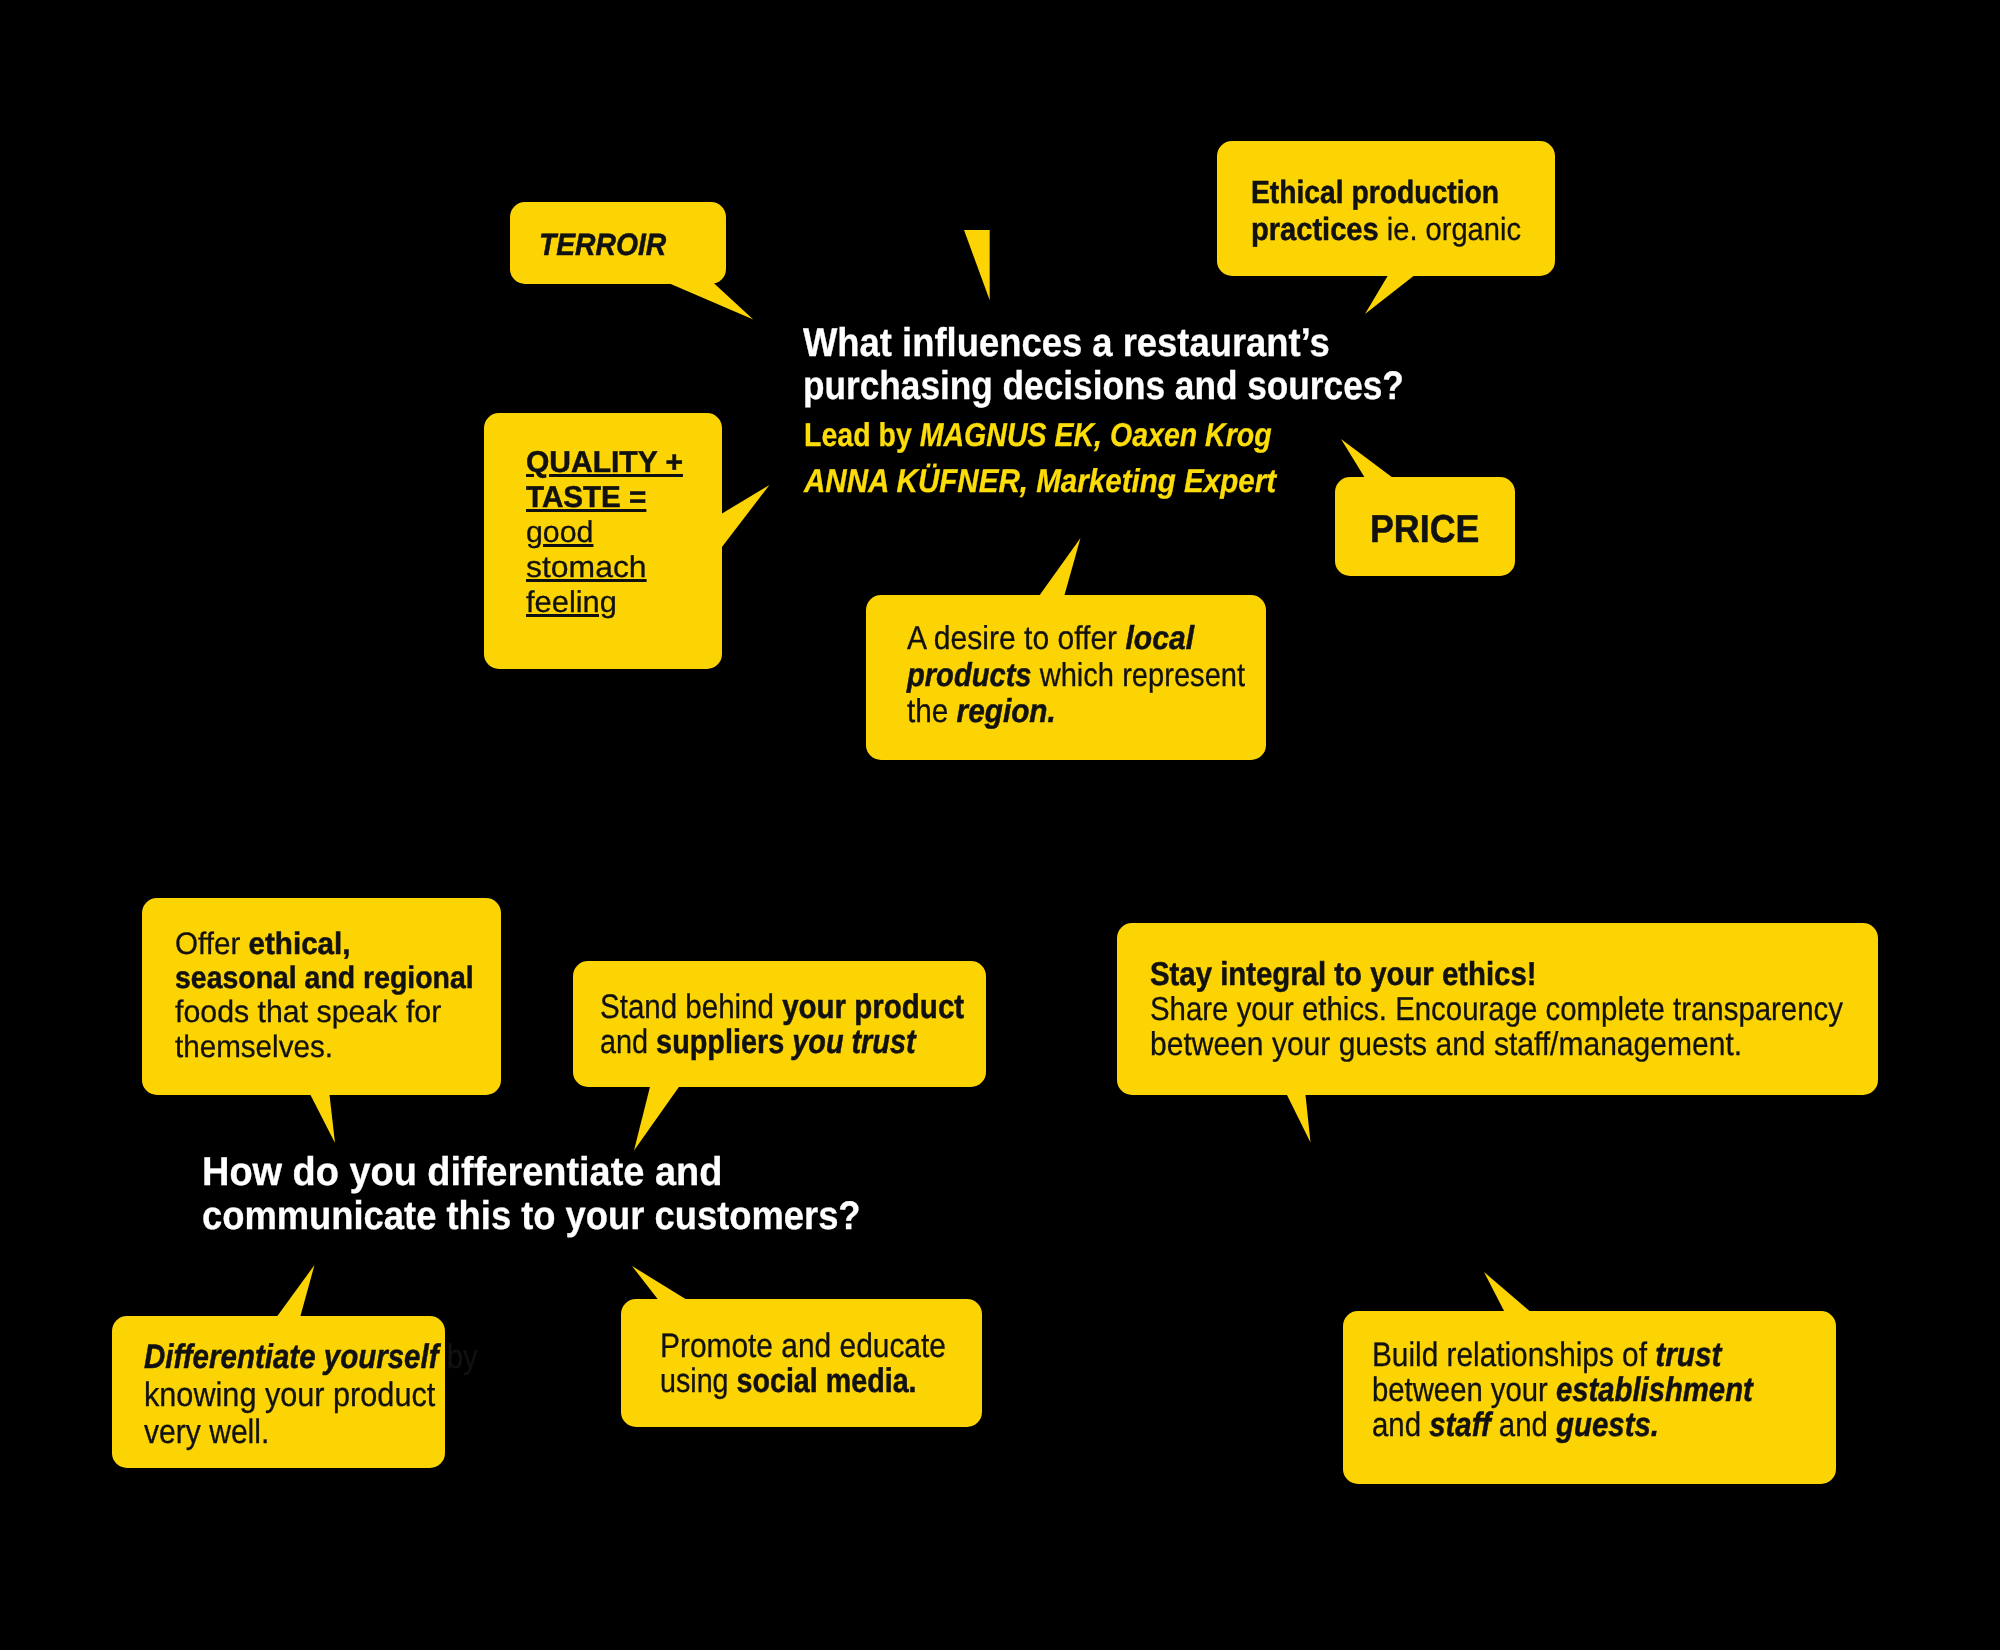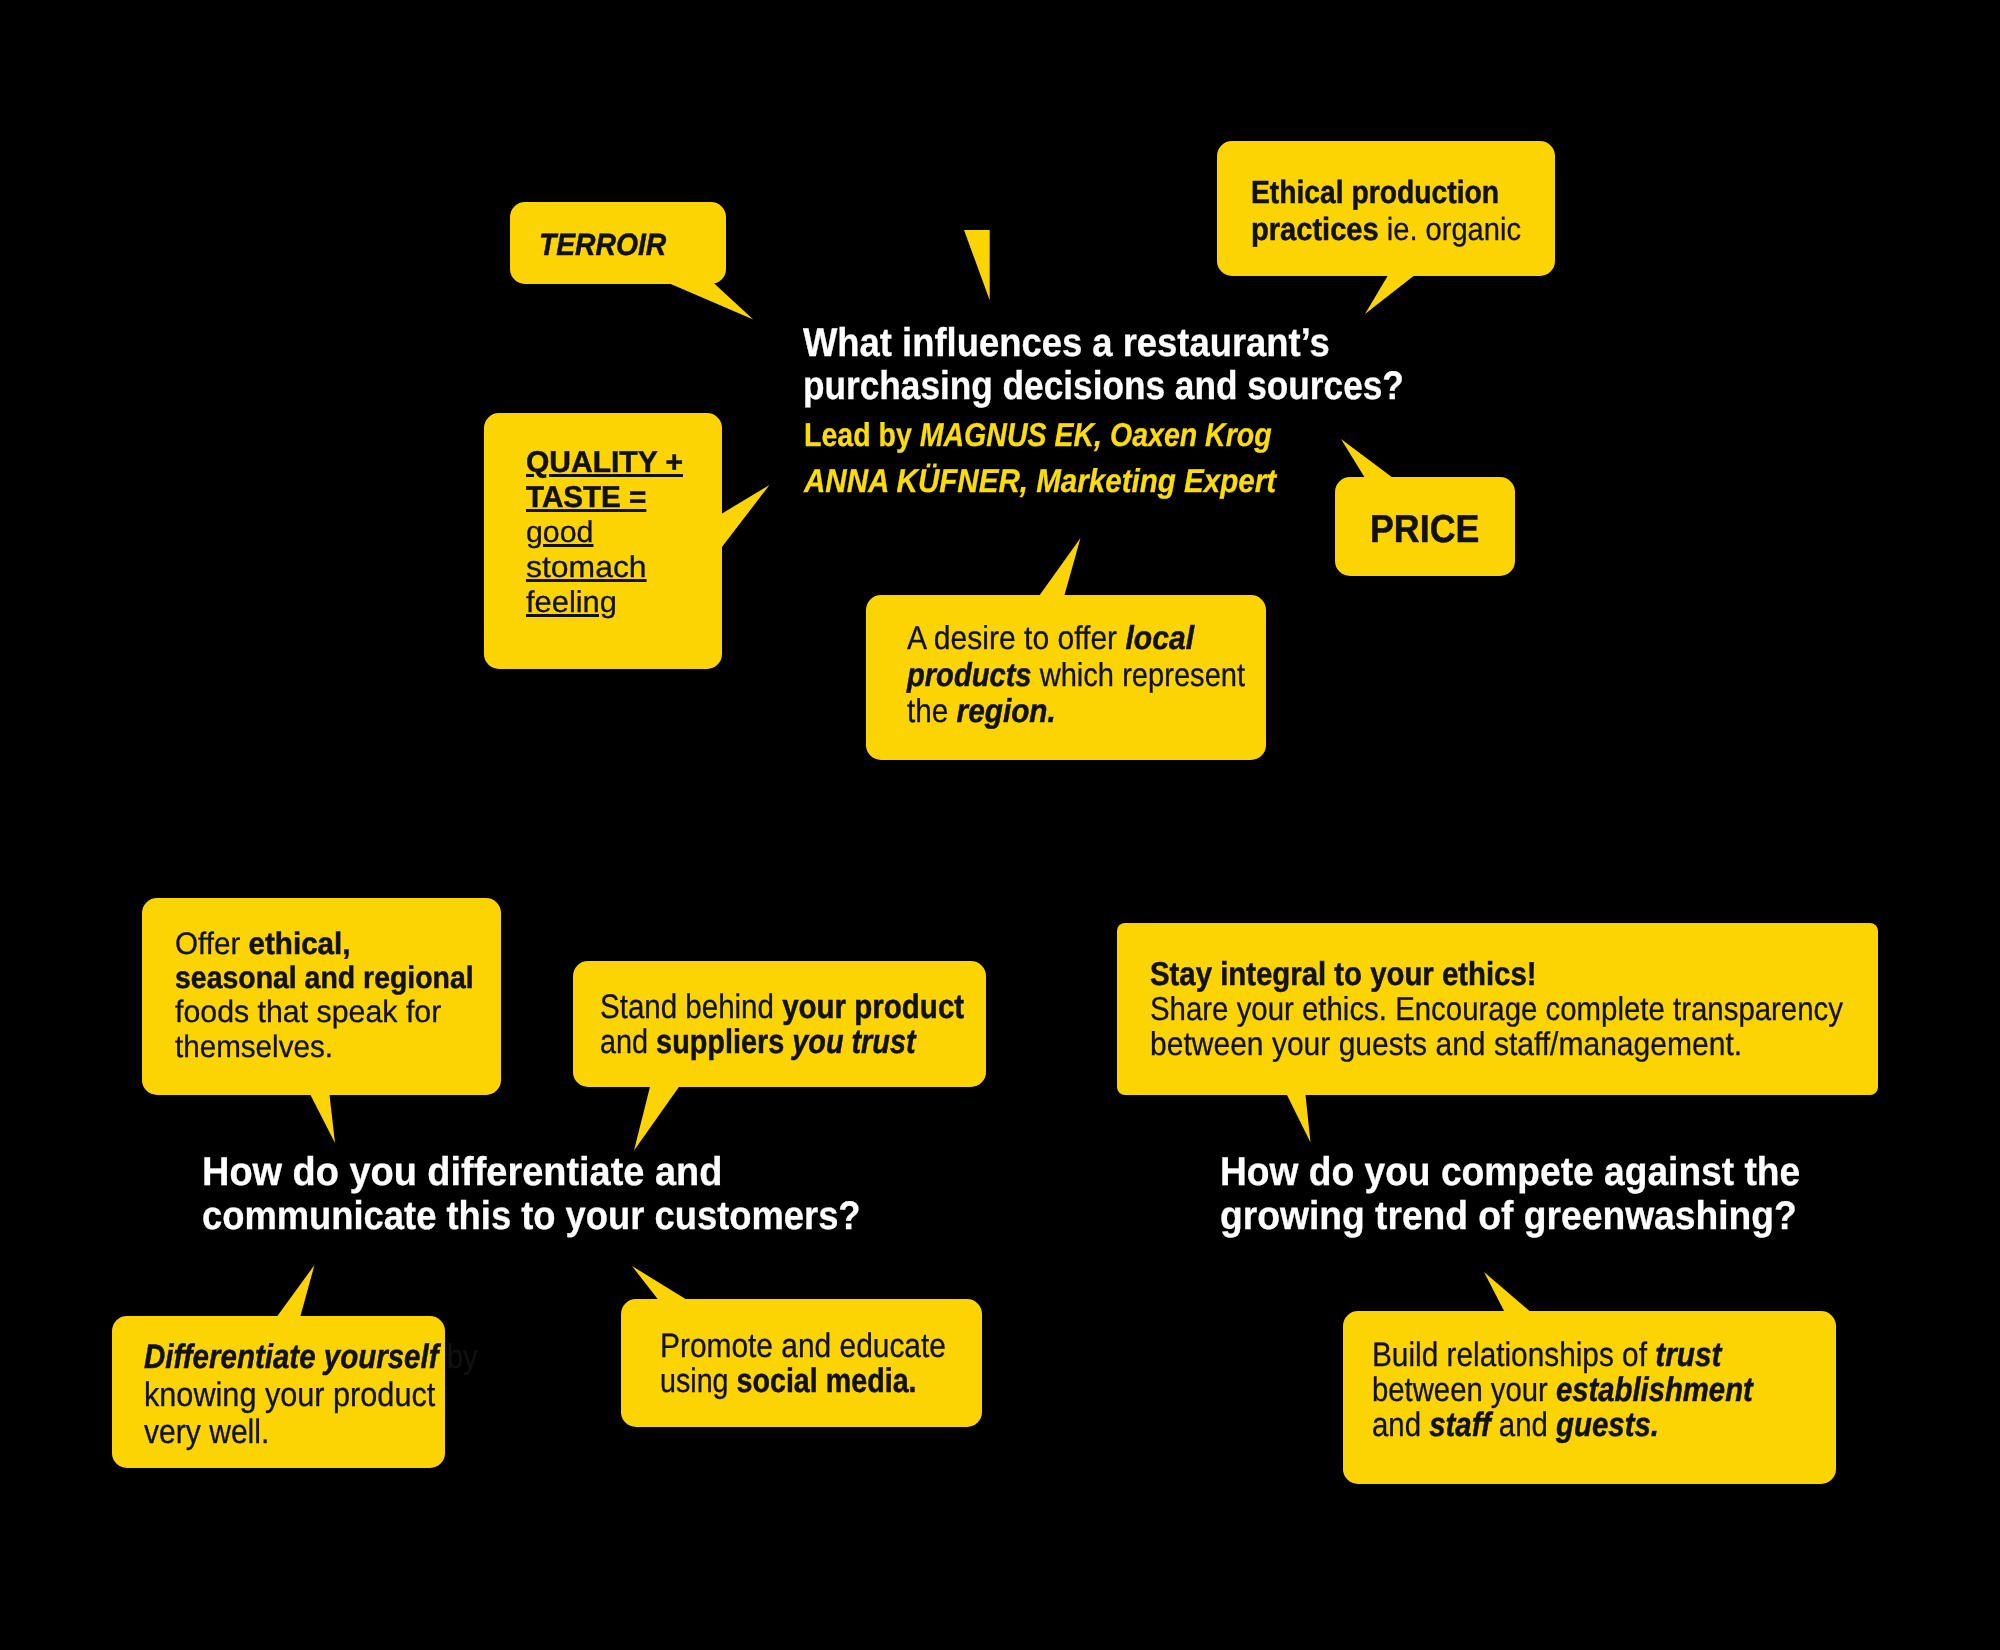--- a/index.html
+++ b/index.html
@@ -121,35 +121,34 @@
         <div class="body" style="left:39.2px;top:29.8px;font-size:34px;line-height:35.4px;">
           <div style="transform:scaleX(0.8794);">Promote and educate</div>
           <div style="transform:scaleX(0.8432);">using <b>social media.</b></div>
         </div>
       </div>
 </div>
 <div class="section">
 <svg class="tail" style="left:1285.70px;top:1093.40px;width:24.50px;height:49.50px;" viewBox="0 0 24.50 49.50">
         <path d="M 0.00,0.00 L 24.50,49.50 L 19.30,0.00 Z"></path>
       </svg>
-<div class="bubble" style="left:1116.80px;top:923.20px;width:761.20px;height:171.40px;border-radius:8px;">
+<div class="bubble" style="left:1116.80px;top:923.20px;width:761.20px;height:171.40px;">
         <div class="body" style="left:33.2px;top:33.9px;font-size:33px;line-height:34.8px;">
           <div style="transform:scaleX(0.8893);"><b>Stay integral to your ethics!</b></div>
           <div style="transform:scaleX(0.891);">Share your ethics. Encourage complete transparency</div>
           <div style="transform:scaleX(0.91);">between your guests and staff/management.</div>
         </div>
       </div>
 <svg class="tail" style="left:1483.60px;top:1271.50px;width:47.90px;height:41.00px;" viewBox="0 0 47.90 41.00">
         <path d="M 21.10,41.00 L 0.00,0.00 L 47.90,41.00 Z"></path>
       </svg>
 <div class="bubble" style="left:1342.80px;top:1311.30px;width:493.00px;height:172.70px;">
         <div class="body" style="left:29.7px;top:27px;font-size:34px;line-height:35px;">
           <div style="transform:scaleX(0.8763);">Build relationships of <i class="bi">trust</i></div>
           <div style="transform:scaleX(0.8611);">between your <i class="bi">establishment</i></div>
           <div style="transform:scaleX(0.8642);">and <i class="bi">staff</i> and <i class="bi">guests.</i></div>
         </div>
       </div>
 </div>
 <div class="question" style="left:803.2px;top:321.6px;font-size:40px;line-height:43px;"><div style="transform:scaleX(0.9102);">What influences a restaurant’s</div><div style="transform:scaleX(0.8805);">purchasing decisions and sources?</div></div>
 <div class="question" style="left:202.3px;top:1150px;font-size:40px;line-height:44px;"><div style="transform:scaleX(0.9479);">How do you differentiate and</div><div style="transform:scaleX(0.9089);">communicate this to your customers?</div></div>
-<div class="question" style="left:1219.6px;top:1150px;font-size:40px;line-height:44px;"><div style="transform:scaleX(0.9291);">How do you compete against the</div><div style="transform:scaleX(0.9302);">growing trend of greenwashing?</div></div>
 <div class="credits" style="left:803.5px;top:411.5px;font-size:33px;line-height:46.5px;"><div style="transform:scaleX(0.8646);"><span>Lead by </span><span class="nm">MAGNUS EK, Oaxen Krog</span></div><div style="transform:scaleX(0.8962);"><span class="nm">ANNA KÜFNER, Marketing Expert</span></div></div>
 </div>
 
 </body></html>

